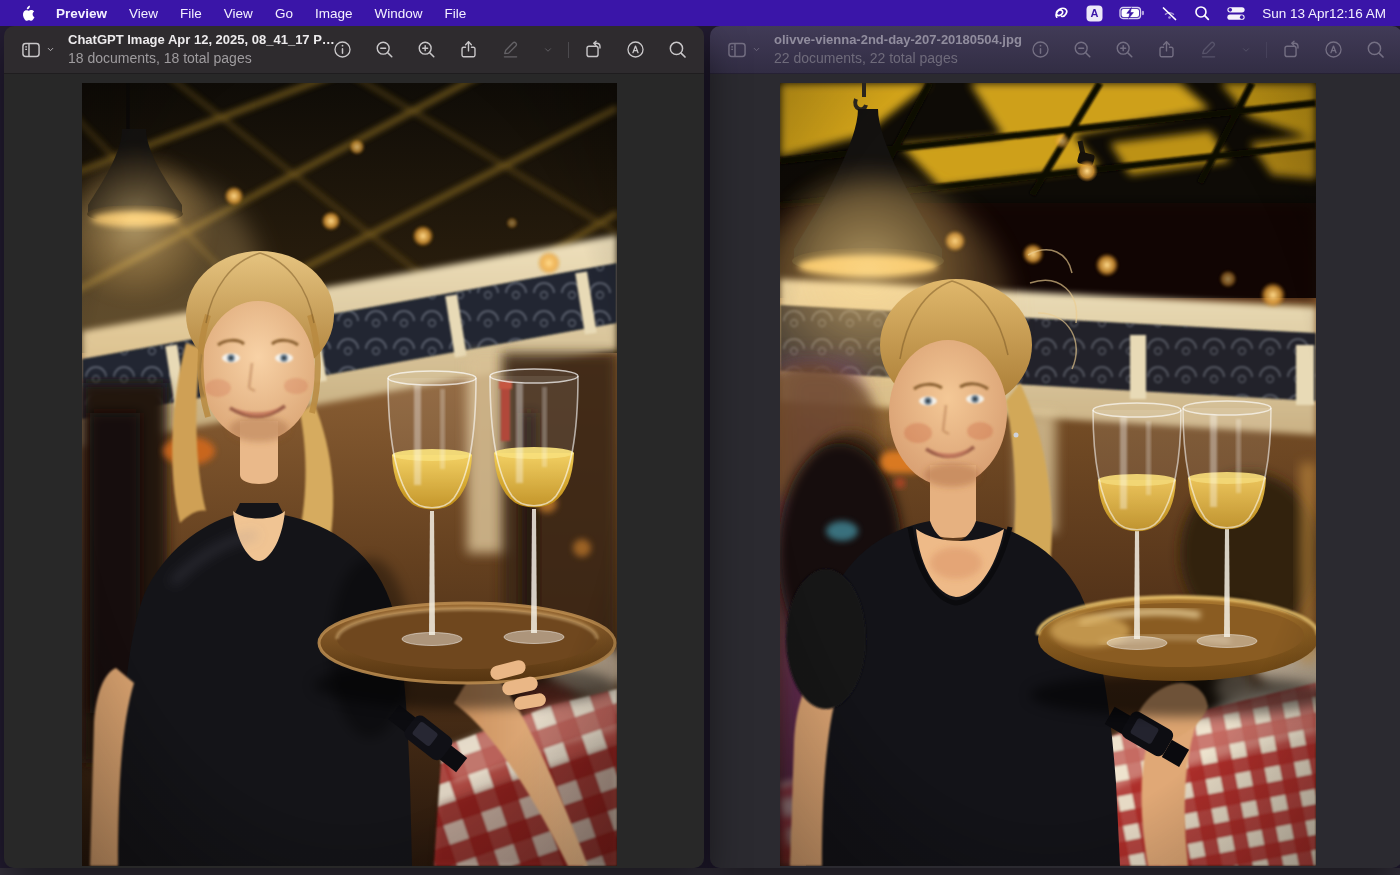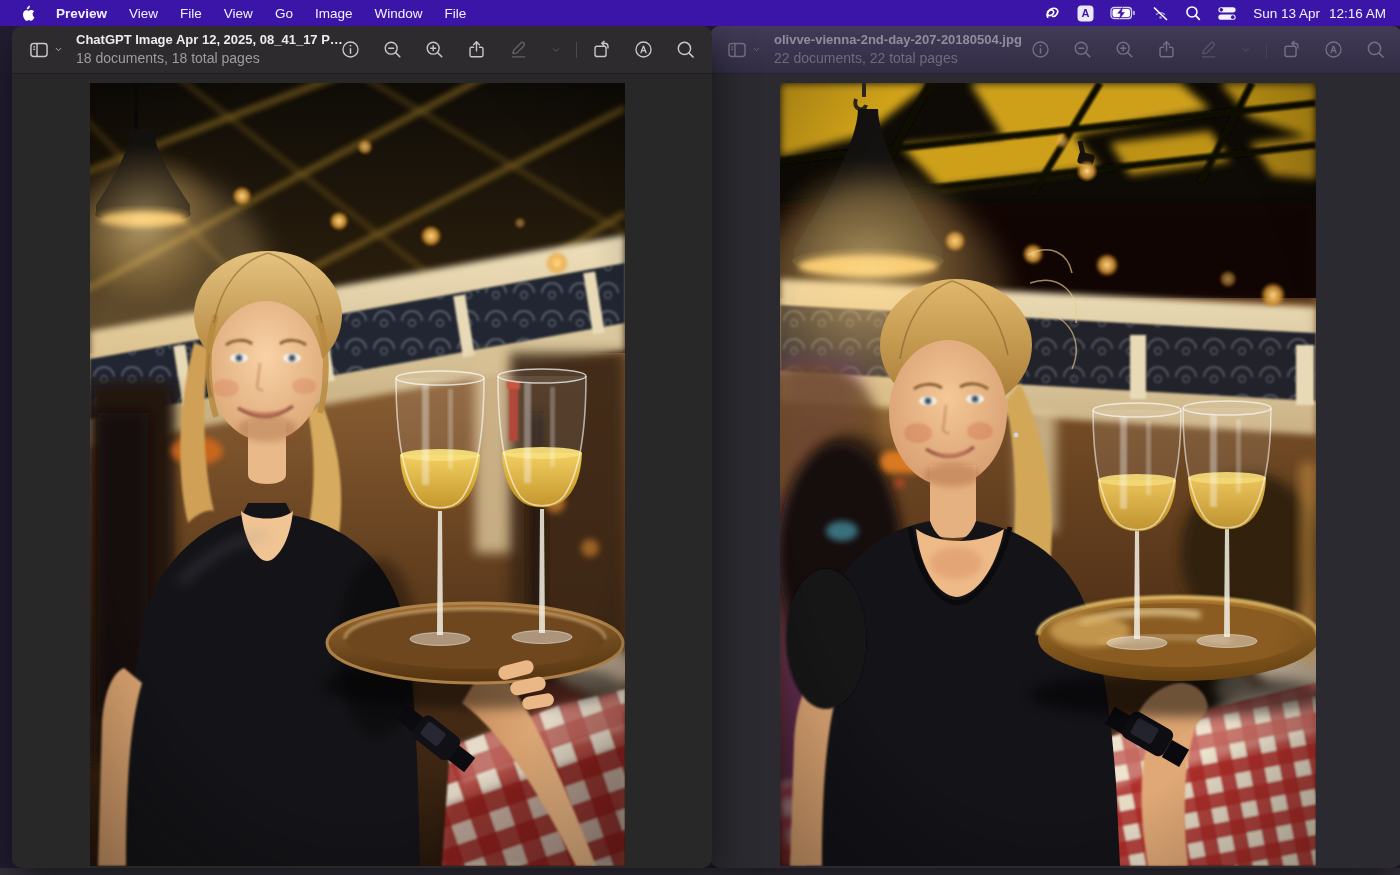--- a/index.html
+++ b/index.html
@@ -8,25 +8,25 @@
   
   .menubar{position:absolute;top:0;left:0;right:0;height:26px;background:#3a15a8;
            display:flex;align-items:center;justify-content:space-between;color:#f4f1ff;
            font-size:13.5px;padding:0 14px 0 10px;box-sizing:border-box;z-index:50}
   .mb-left{display:flex;align-items:center}
   .mb-apple{display:flex;padding:0 10px;cursor:default}
   .mb-item{padding:0 11px;white-space:nowrap}
   .mb-item.app{font-weight:700}
   .mb-right{display:flex;align-items:center;gap:16px}
   .mb-ic{display:flex;align-items:center}
-  .mb-clock{display:flex;gap:9px;white-space:nowrap}
+  .mb-clock{display:flex;white-space:nowrap}
   
   .window{position:absolute;top:26px;border-radius:10px;overflow:hidden;
           box-shadow:0 18px 42px rgba(0,0,0,.55)}
-  #win-left{left:12px;width:700px;height:842px;z-index:20}
+  #win-left{left:4px;width:700px;height:842px;z-index:20}
   #win-right{left:710px;width:692px;height:842px;z-index:10}
   .titlebar{height:48px;display:flex;align-items:center;padding:0 16px;box-sizing:border-box}
   #win-left .titlebar{background:#2e2b2e;border-bottom:1px solid #1f1d1f}
   #win-right .titlebar{background:linear-gradient(#413b57,#322d44);border-bottom:1px solid #262134}
   .sidebar-btn{display:flex;align-items:center;gap:3px;cursor:default}
   .tb-title{margin-left:12px;line-height:1.3;min-width:0}
   .t1{font-size:13px;font-weight:700;white-space:nowrap}
   .t2{font-size:14px;white-space:nowrap}
   #win-left .t1{color:#edebed}  #win-left .t2{color:#9f9c9f}
   #win-right .t1{color:#918d9e} #win-right .t2{color:#6f6b7b}

